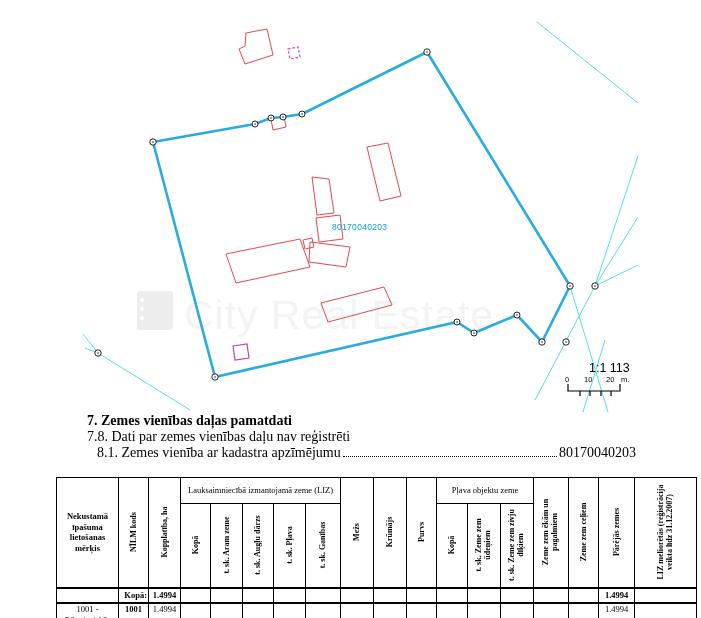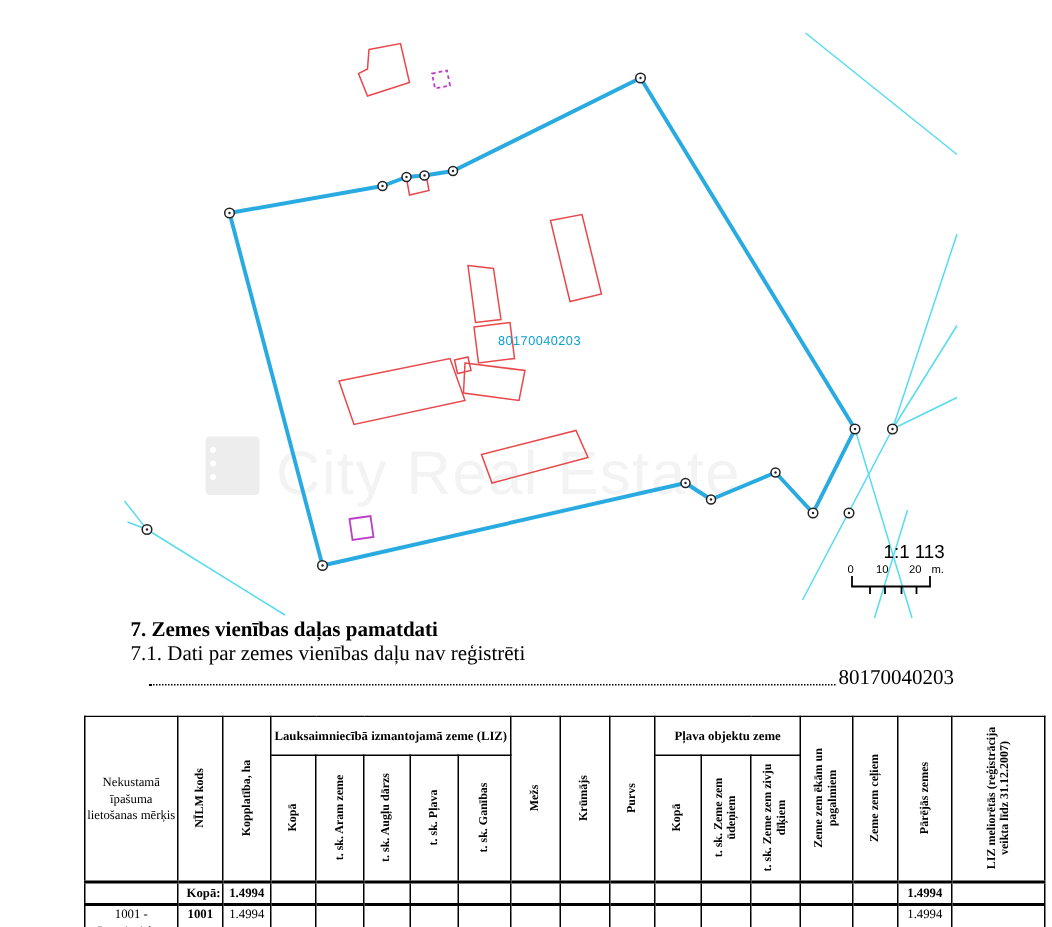--- a/index.html
+++ b/index.html
@@ -14,22 +14,22 @@
   .table-wrap{position:absolute;left:56px;top:477px;width:643px;height:141px;overflow:hidden;}
   table.cad{border-collapse:collapse;table-layout:fixed;width:640px;
             font-family:"Liberation Serif",serif;}
   table.cad td,table.cad th{border:1px solid #000;padding:0;vertical-align:middle;
             font-size:8.5px;overflow:hidden;}
   th.hcell{position:relative;font-weight:bold;}
   .rot{position:absolute;left:50%;top:50%;transform:translate(-50%,-50%) rotate(-90deg);
        font-size:8px;font-weight:bold;text-align:center;line-height:1.1;}
   .rot.full{width:102px;}
   .rot.sub{width:80px;}
-  .grp{font-size:8.5px;font-weight:bold;text-align:center;line-height:1.15;}
-  .c1h{font-size:8.5px;font-weight:normal;text-align:center;line-height:1.25;}
+  .grp{font-size:8.5px;font-weight:normal;text-align:center;line-height:1.15;}
+  .c1h{font-size:8.5px;font-weight:bold;text-align:center;line-height:1.25;}
   tr.total-row td{border-top:2px solid #000;border-bottom:2px solid #000;height:13px;}
   tr.total-row .tlabel{font-weight:bold;text-align:right;padding-right:1px;}
   tr.total-row .tval{font-weight:bold;text-align:center;}
   tr.data-row td{height:26px;vertical-align:top;}
   .cell-c{text-align:center;line-height:1.3;}
   .nilm-b{font-weight:bold;text-align:center;line-height:1.3;}
 </style>
 </head>
 <body>
 
@@ -115,22 +115,23 @@
       <text x="584" y="382" font-family="Liberation Sans, sans-serif" font-size="7.5">10</text>
       <text x="606" y="382" font-family="Liberation Sans, sans-serif" font-size="7.5">20</text>
       <text x="621" y="382" font-family="Liberation Sans, sans-serif" font-size="7.5">m.</text>
       <path d="M568,384 L568,391 L620,391 L620,384 M580,391 l0,5 M590,391 l0,5 M601,391 l0,5 M611,391 l0,5" stroke="#000" stroke-width="1.2" fill="none"></path>
     </g>
   </svg>
 </div>
 
 <div class="doc-text">
   <div class="doc-line bold">7. Zemes vienības daļas pamatdati</div>
-  <div class="doc-line">7.1. Dati par zemes vienības daļu nav reģistrēti</div>
+  <div class="doc-line">7.8. Dati par zemes vienības daļu nav reģistrēti</div>
   <div class="line81">
+    <span>8.1. Zemes vienība ar kadastra apzīmējumu</span>
     <span class="leader"></span>
     <span>80170040203</span>
   </div>
 </div>
 
 <div class="table-wrap">
   <table class="cad">
     <colgroup>
       <col style="width:62px">
         <col style="width:30px">

